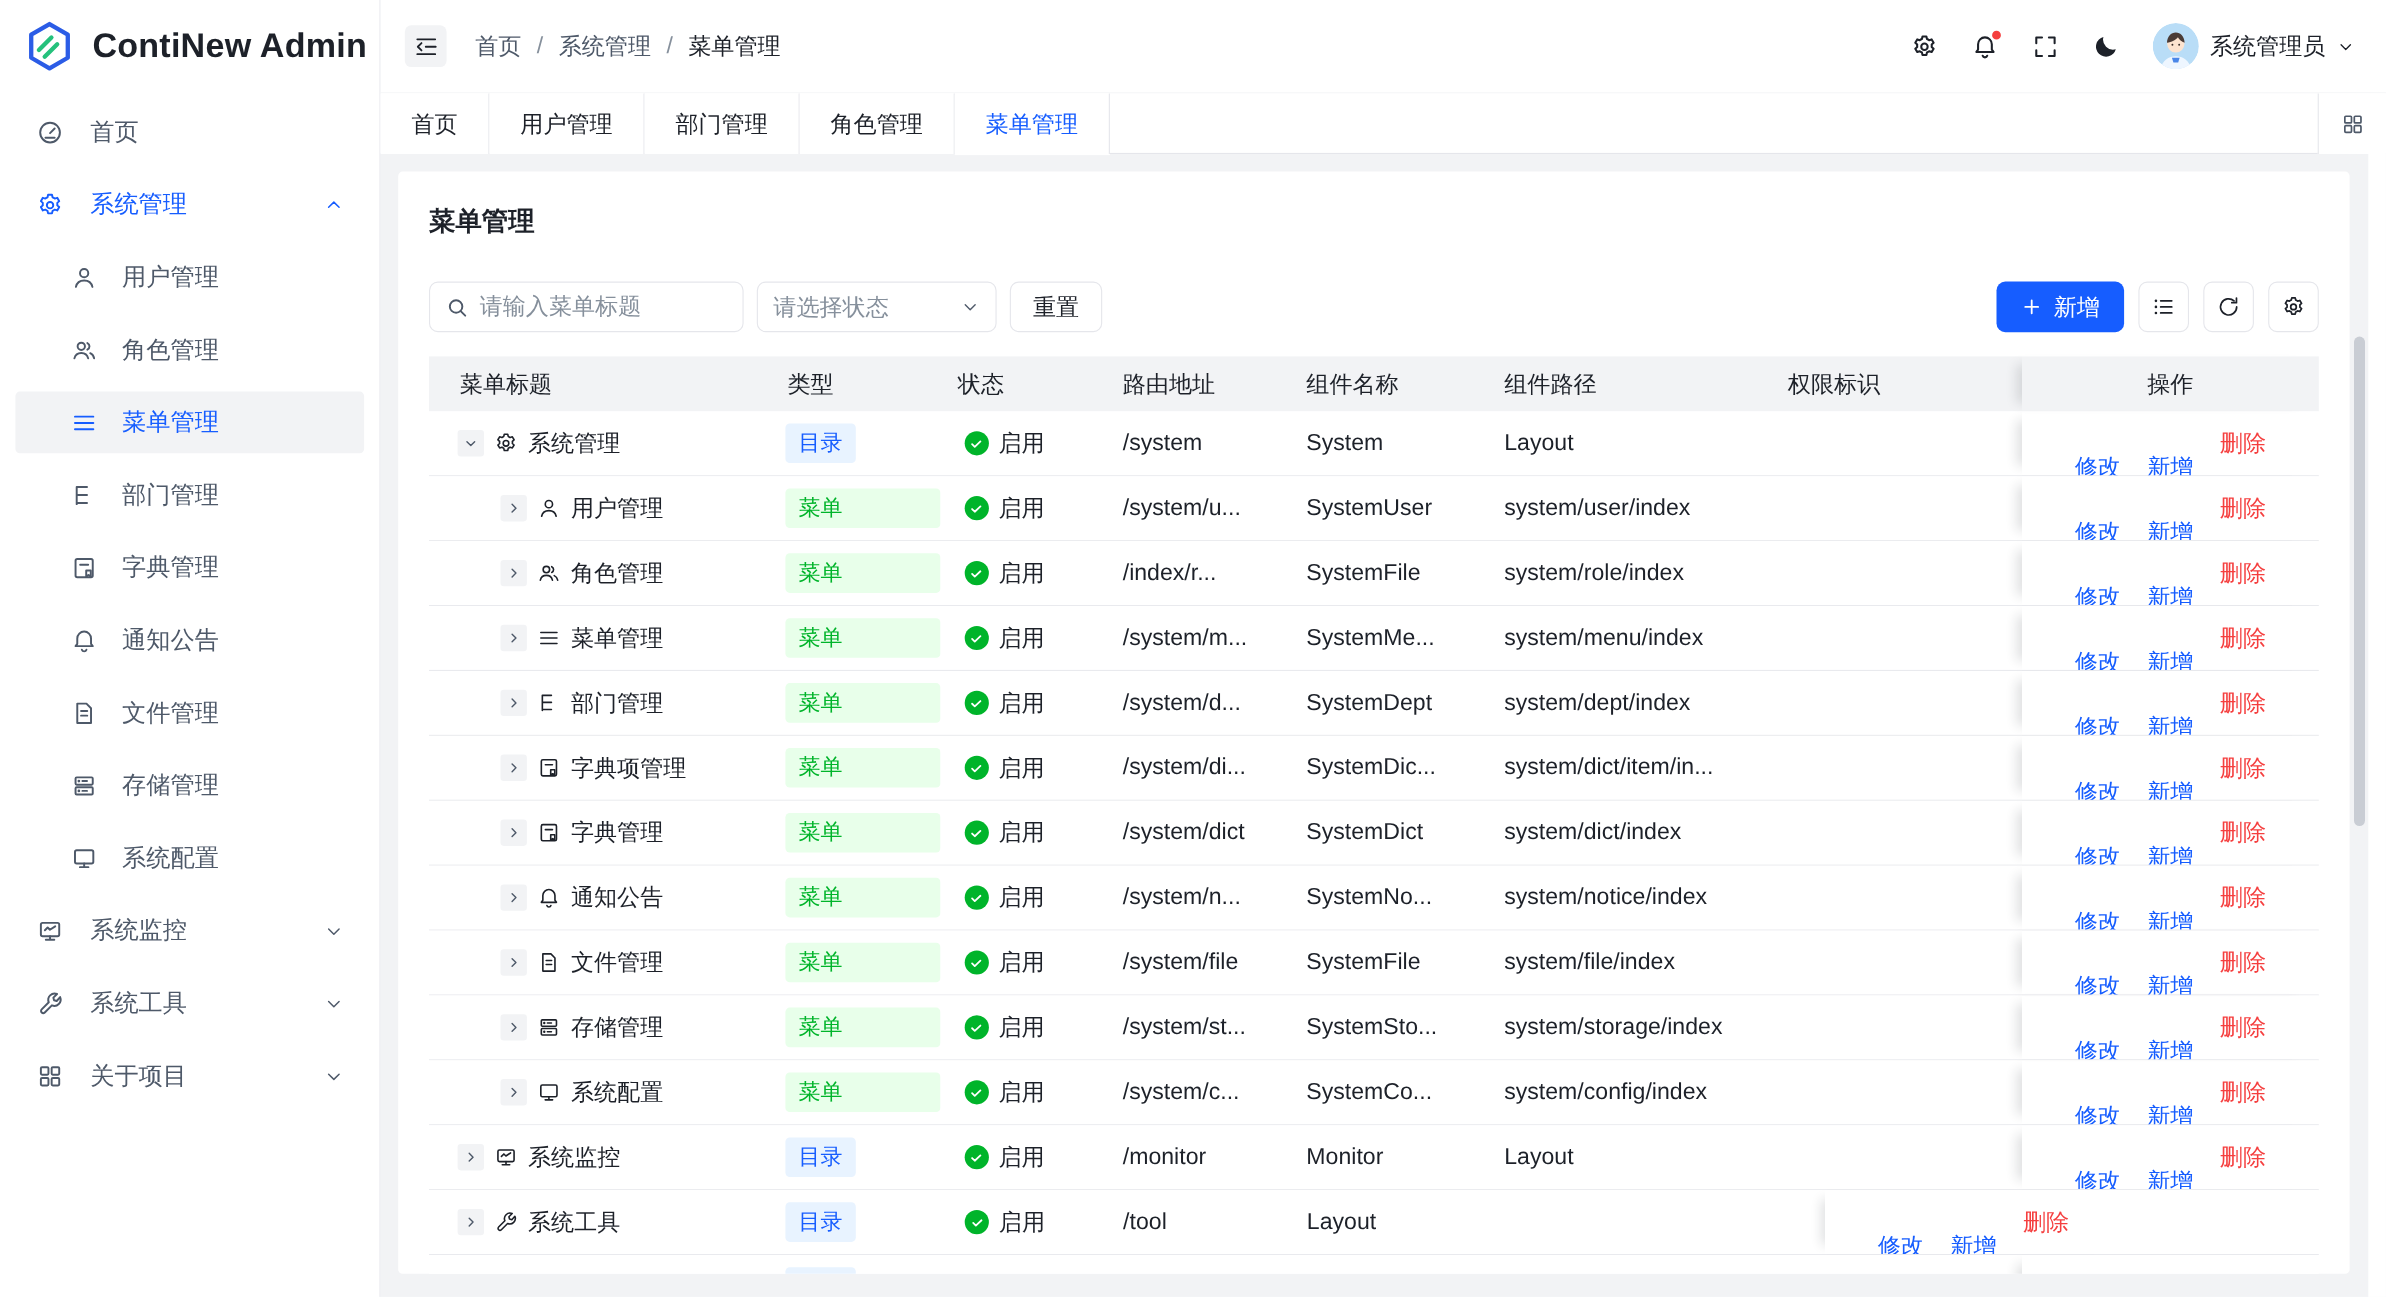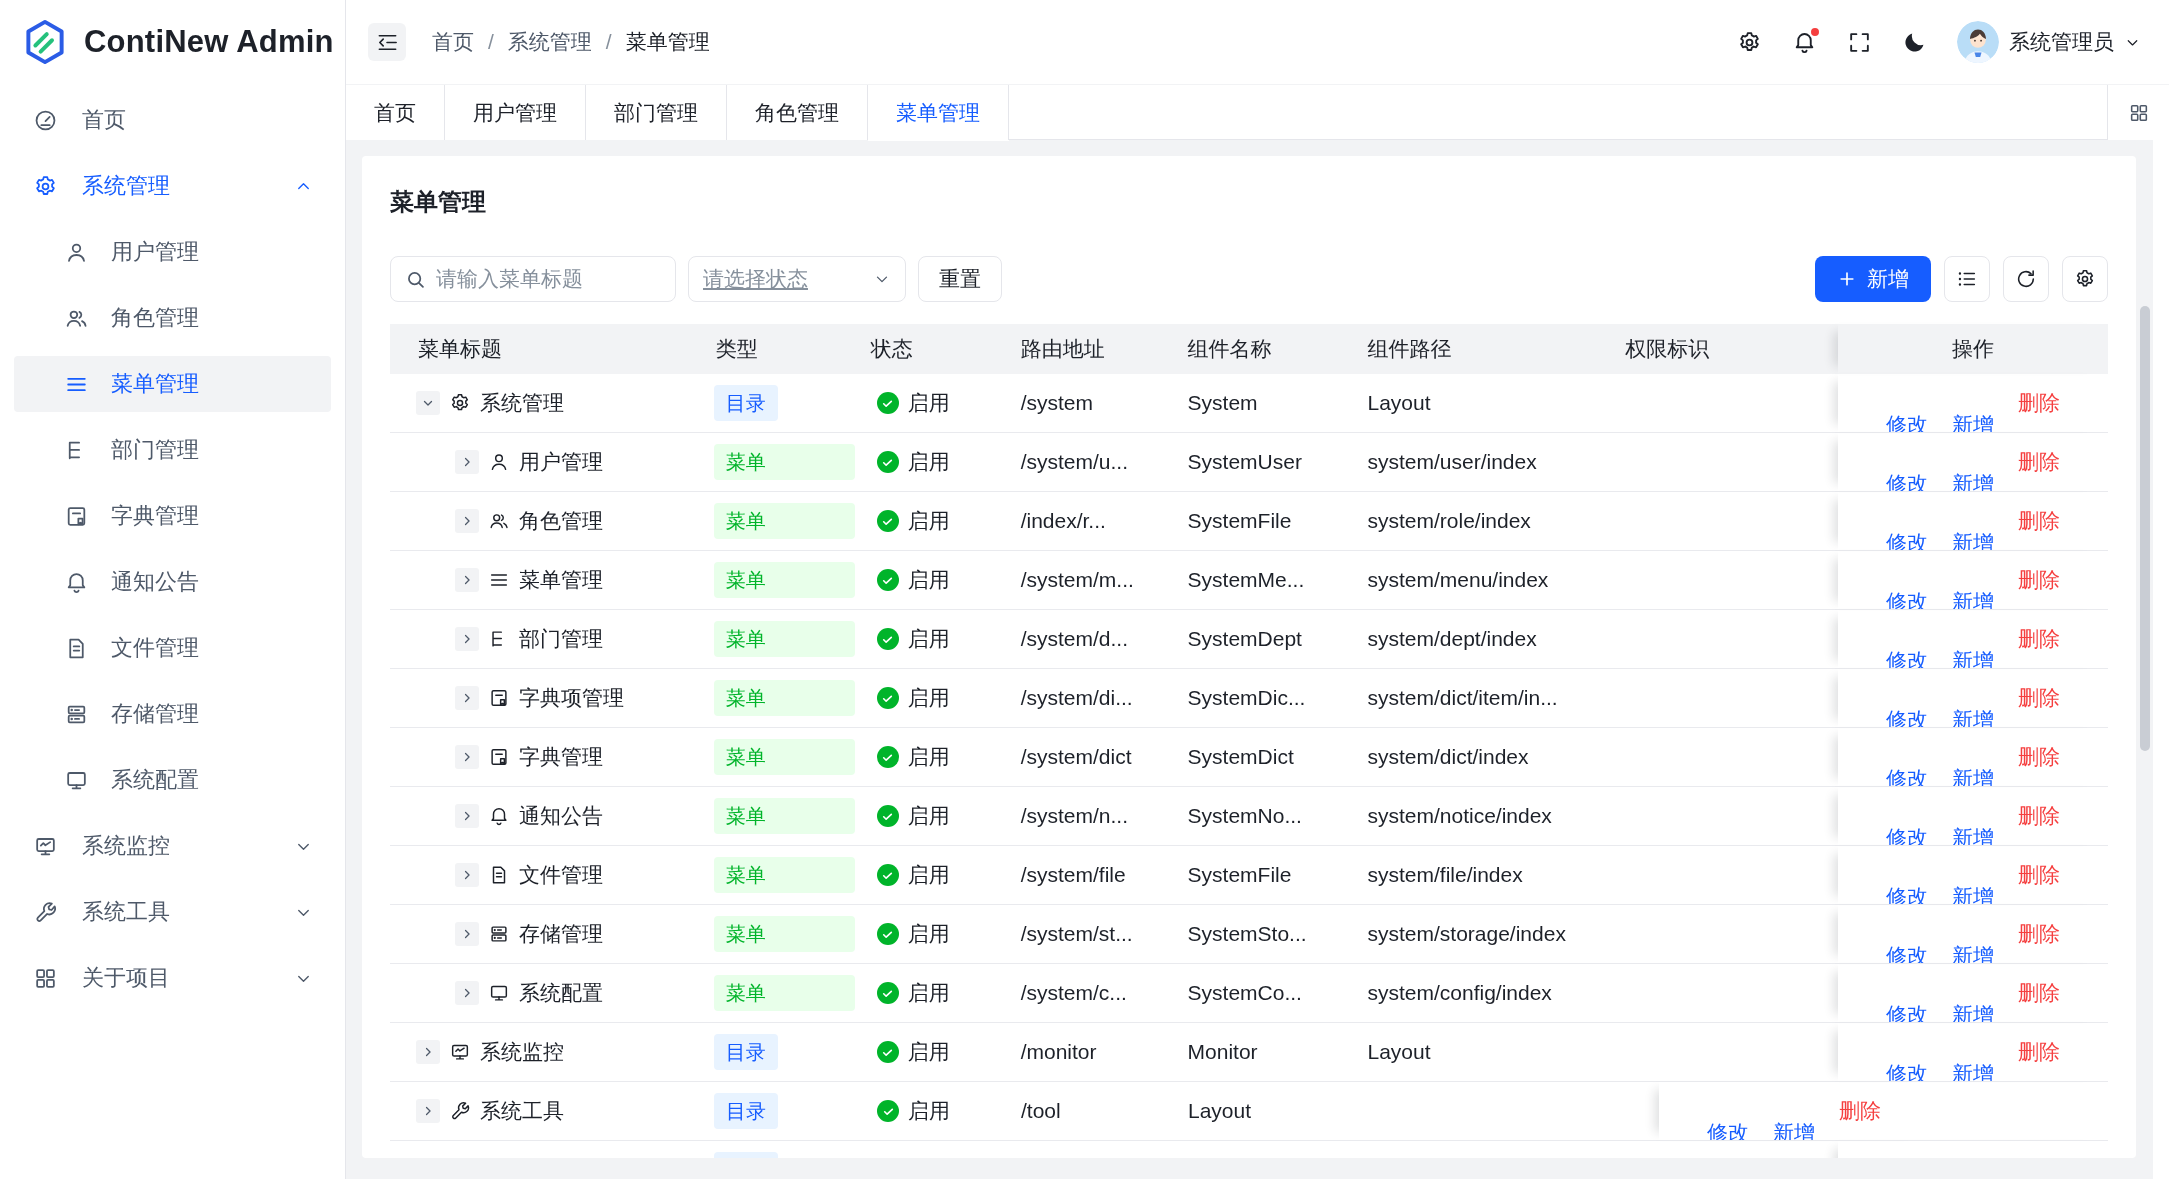--- a/index.html
+++ b/index.html
@@ -55,21 +55,21 @@
 
   .card { background:#fff; border-radius:4px; height:1002px; overflow:hidden; padding:26px 28px 0; }
   .card-title { font-size:24px; font-weight:700; line-height:40px; }
 
   .toolbar { margin-top:34px; display:flex; align-items:center; gap:12px; }
   .search-box { width:286px; height:46px; border:1px solid #e5e6eb; border-radius:8px; display:flex; align-items:center; padding:0 14px; gap:10px; background:#fff; }
   .search-box .icn { width:21px; height:21px; color:#4e5969; stroke-width:2; }
   .search-box input { border:none; outline:none; flex:1; font-size:21px; font-family:inherit; color:#1d2129; min-width:0; background:transparent; }
   .search-box input::placeholder { color:#86909c; }
   .select-box { width:218px; height:46px; border:1px solid #e5e6eb; border-radius:8px; display:flex; align-items:center; padding:0 14px; background:#fff; cursor:pointer; }
-  .select-box .ph { color:#86909c; flex:1;text-decoration:underline; }
+  .select-box .ph { color:#86909c; flex:1; }
   .select-box .icn { width:18px; height:18px; color:#4e5969; }
   .btn-plain { height:46px; padding:0 20px; border:1px solid #e5e6eb; border-radius:8px; background:#fff; font-size:21px; font-family:inherit; color:#1d2129; cursor:pointer; }
   .toolbar-right { margin-left:auto; display:flex; align-items:center; gap:13px; }
   .btn-primary { height:46px; padding:0 22px; border:none; border-radius:8px; background:#165dff; color:#fff; font-size:21px; font-family:inherit; display:flex; align-items:center; gap:10px; cursor:pointer; }
   .btn-primary .icn { width:20px; height:20px; stroke-width:2; }
   .icon-btn { width:46px; height:46px; border:1px solid #e5e6eb; border-radius:8px; background:#fff; display:flex; align-items:center; justify-content:center; color:#1d2129; cursor:pointer; }
   .icon-btn .icn { width:22px; height:22px; }
 
   
   .table { margin-top:22px; }

